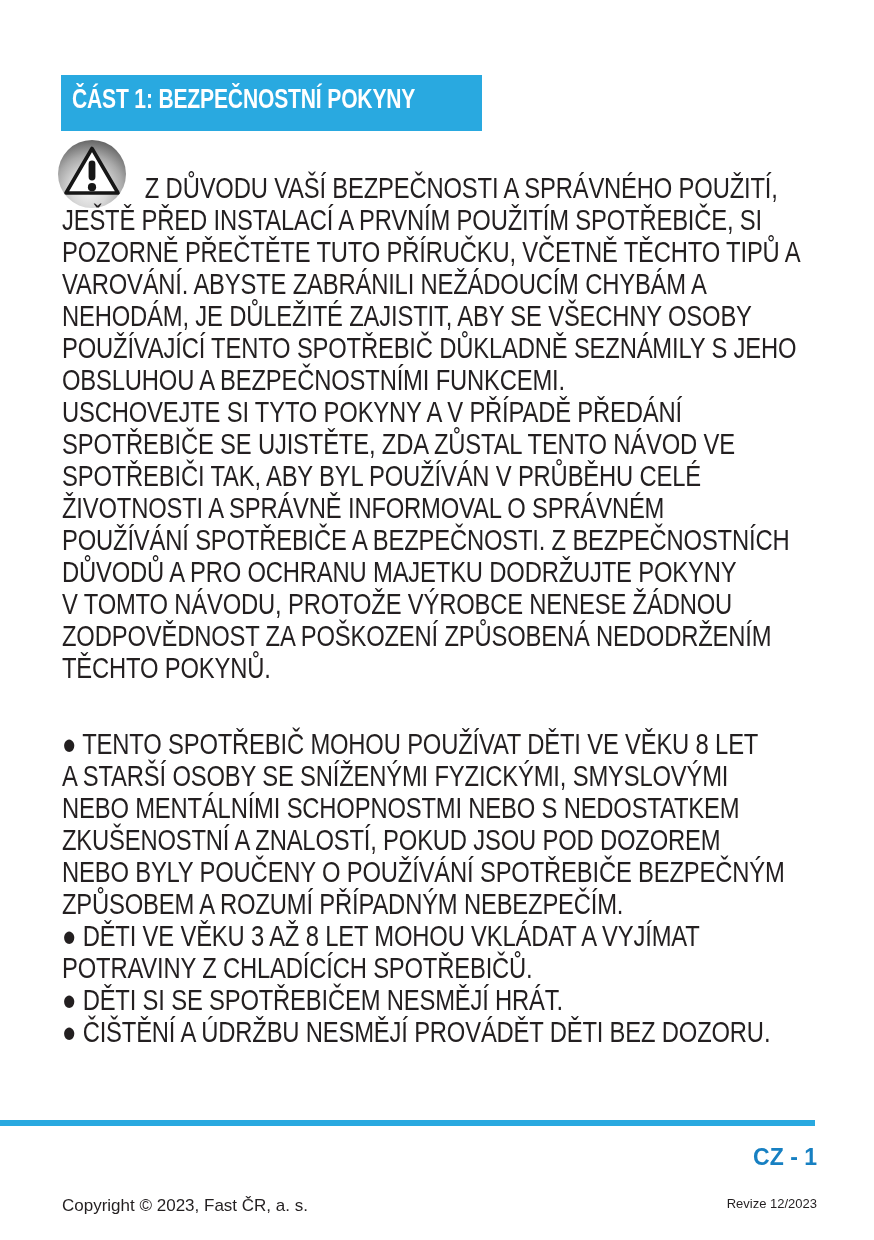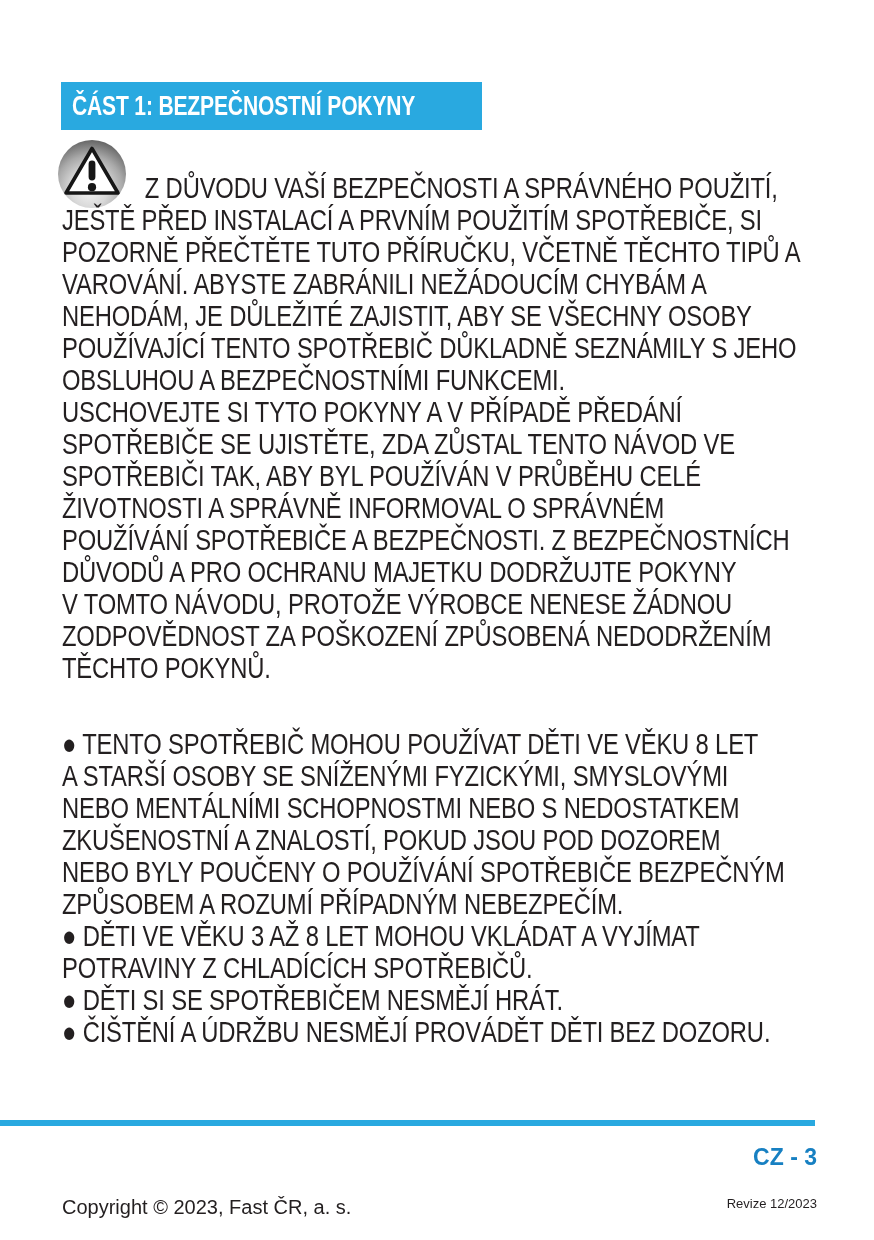--- a/index.html
+++ b/index.html
@@ -8,22 +8,22 @@
     background: #ffffff;
     font-family: "Liberation Sans", sans-serif;
     color: var(--text-color, #231f20);
     position: relative;
     overflow: hidden;
   }
   .page { position: absolute; inset: 0; }
 
   
   .banner {
-    position: absolute; left: 61px; top: 82px;
-    width: 421px; height: 48px;
+    position: absolute; left: 61px; top: 75px;
+    width: 421px; height: 56px;
     background: var(--accent-cyan, #29a9e0);
   }
   .banner-text {
     display: block;
     white-space: nowrap;
     color: #ffffff;
     font-weight: bold;
     font-size: 27px;
     line-height: 48px;
     padding-left: 14px;
@@ -66,21 +66,21 @@
     width: 815px; height: 6px;
     background: var(--accent-cyan, #29a9e0);
   }
   .page-number {
     position: absolute; top: 1144px; right: 57px;
     font-size: 23px; font-weight: bold;
     color: var(--page-number-blue, #1780c2);
   }
   .copyright {
     position: absolute; left: 62px; top: 1196px;
-    font-size: 20px;
+    font-size: 17px;
   }
   .revision {
     position: absolute; top: 1196px; right: 57px;
     font-size: 13px;
   }
 </style>
 </head>
 <body>
 
 <div class="page">
@@ -124,19 +124,19 @@
 ZPŮSOBEM A ROZUMÍ PŘÍPADNÝM NEBEZPEČÍM.</div>
       <div class="bullet-item">● DĚTI VE VĚKU 3 AŽ 8 LET MOHOU VKLÁDAT A VYJÍMAT
 POTRAVINY Z CHLADÍCÍCH SPOTŘEBIČŮ.</div>
       <div class="bullet-item">● DĚTI SI SE SPOTŘEBIČEM NESMĚJÍ HRÁT.</div>
       <div class="bullet-item">● ČIŠTĚNÍ A ÚDRŽBU NESMĚJÍ PROVÁDĚT DĚTI BEZ DOZORU.</div>
     </div>
   </div>
 
   <div class="footer-line"></div>
 
-  <div class="page-number">CZ - 3</div>
+  <div class="page-number">CZ - 1</div>
 
   <div class="copyright">Copyright © 2023, Fast ČR, a. s.</div>
 
   <div class="revision">Revize 12/2023</div>
 
 </div>
 
 </body></html>

